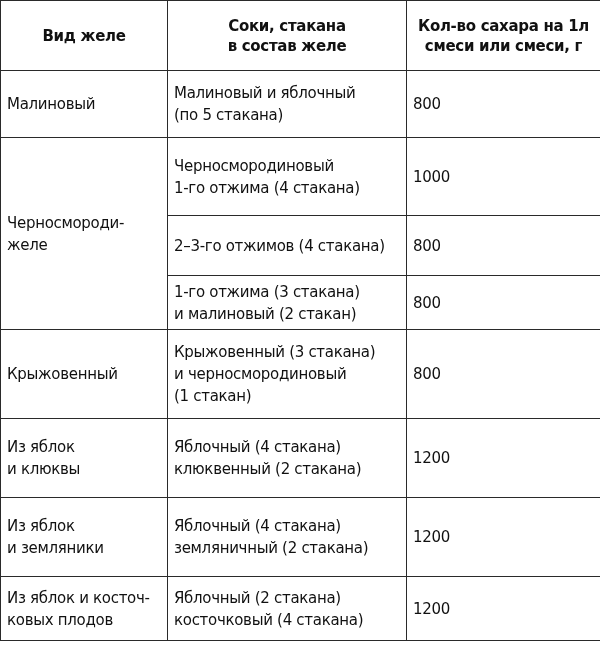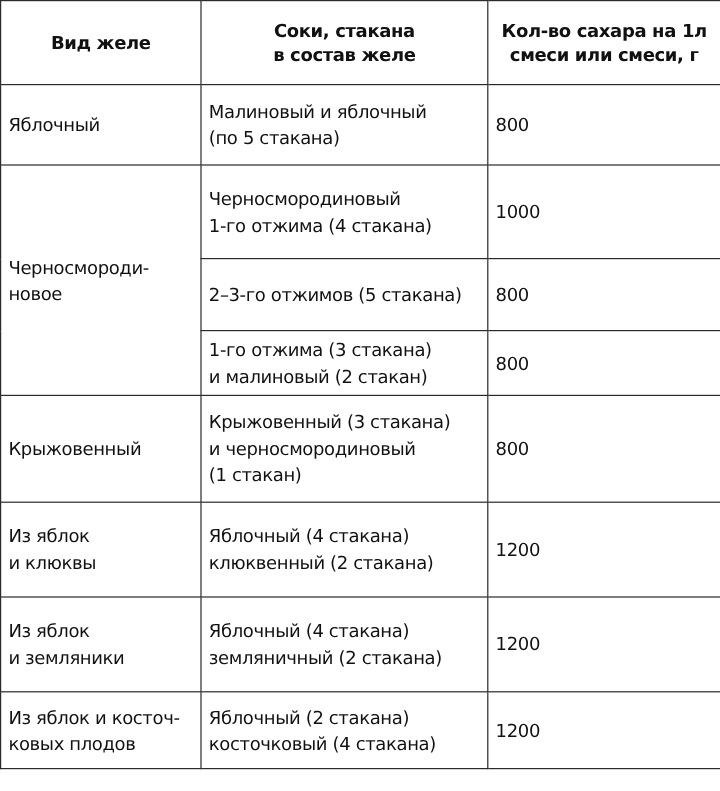--- a/index.html
+++ b/index.html
@@ -35,34 +35,34 @@
     </colgroup>
   <tbody>
       <tr style="height:70px">
     <th class="pre">Вид желе</th>
     <th class="pre">Соки, стакана
 в состав желе</th>
     <th class="pre">Кол-во сахара на 1л
 смеси или смеси, г</th>
   </tr>
   <tr style="height:67px">
-    <td class="pre">Яблочный</td>
+    <td class="pre">Малиновый</td>
     <td class="pre">Малиновый и яблочный
 (по 5 стакана)</td>
     <td>800</td>
   </tr>
   <tr style="height:78px">
     <td rowspan="3" class="pre">Черносмороди-
-новое</td>
+желе</td>
     <td class="pre">Черносмородиновый
 1-го отжима (4 стакана)</td>
     <td>1000</td>
   </tr>
   <tr style="height:60px">
-    <td class="pre">2–3-го отжимов (5 стакана)</td>
+    <td class="pre">2–3-го отжимов (4 стакана)</td>
     <td>800</td>
   </tr>
   <tr style="height:54px">
     <td class="pre">1-го отжима (3 стакана)
 и малиновый (2 стакан)</td>
     <td>800</td>
   </tr>
   <tr style="height:89px">
     <td class="pre">Крыжовенный</td>
     <td class="pre">Крыжовенный (3 стакана)

